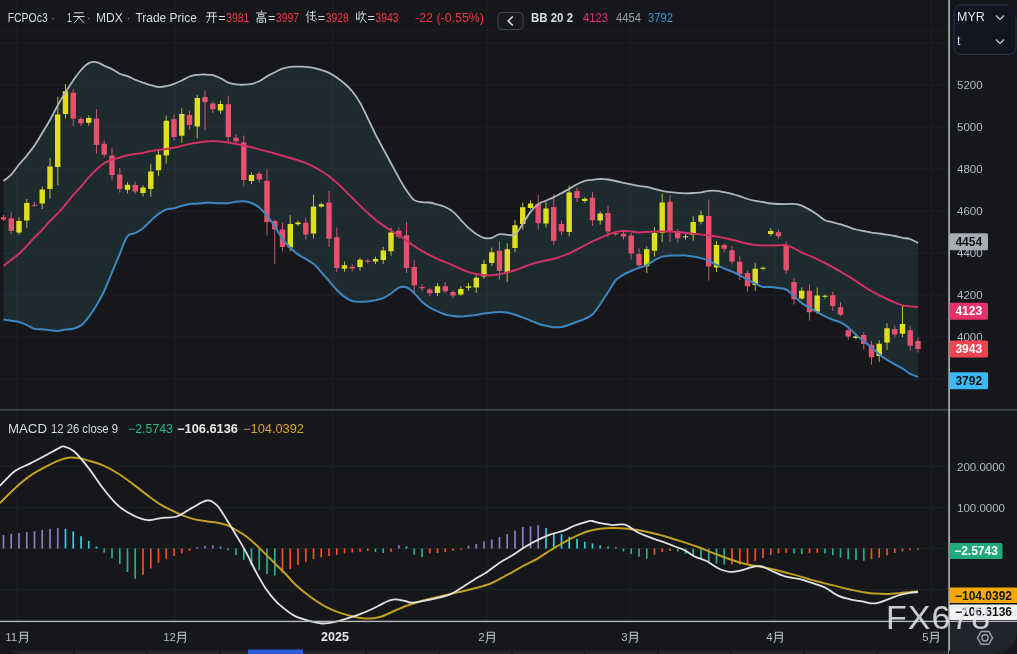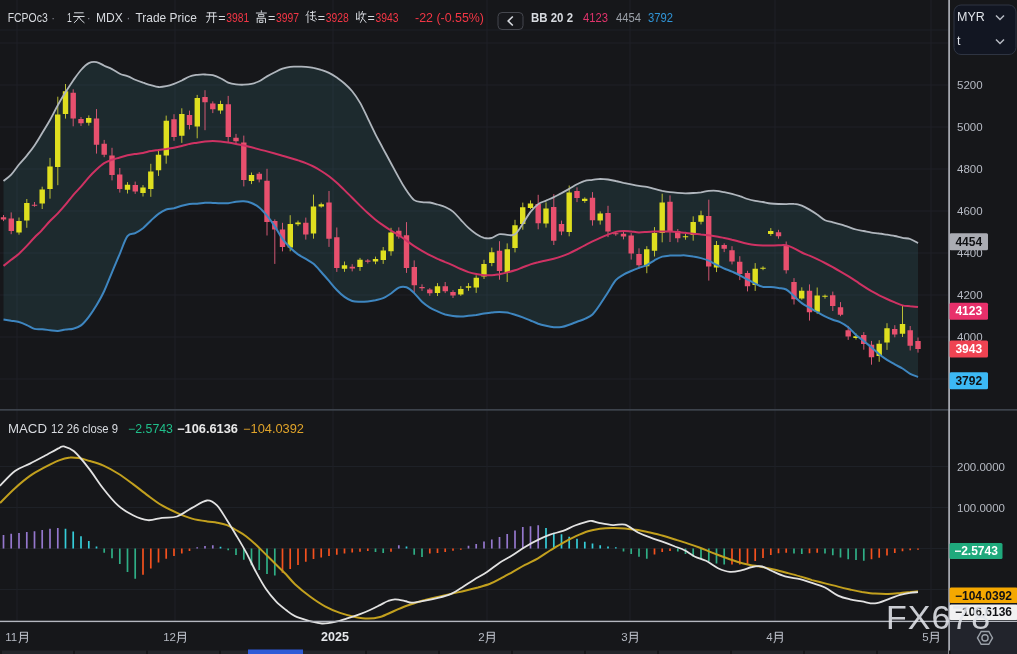--- a/index.html
+++ b/index.html
@@ -1,14 +1,14 @@
 <!DOCTYPE html>
 <html><head><meta charset="utf-8"><style>
 html,body{margin:0;padding:0;background:#16171a;}
-#root{position:relative;width:1017px;height:654px;overflow:hidden;}
+#root{position:relative;width:1017px;height:654px;overflow:hidden;border-radius:23px;}
 </style></head><body>
 <div id="root"><svg width="1017" height="654" font-family="Liberation Sans, sans-serif">
       <rect width="1017" height="654" fill="#16171a"></rect>
       <line x1="0" y1="379.0" x2="948" y2="379.0" stroke="#1e2127" stroke-width="1"></line>
       <line x1="0" y1="337.0" x2="948" y2="337.0" stroke="#1e2127" stroke-width="1"></line>
       <line x1="0" y1="295.0" x2="948" y2="295.0" stroke="#1e2127" stroke-width="1"></line>
       <line x1="0" y1="253.0" x2="948" y2="253.0" stroke="#1e2127" stroke-width="1"></line>
       <line x1="0" y1="211.0" x2="948" y2="211.0" stroke="#1e2127" stroke-width="1"></line>
       <line x1="0" y1="169.0" x2="948" y2="169.0" stroke="#1e2127" stroke-width="1"></line>
       <line x1="0" y1="127.0" x2="948" y2="127.0" stroke="#1e2127" stroke-width="1"></line>

